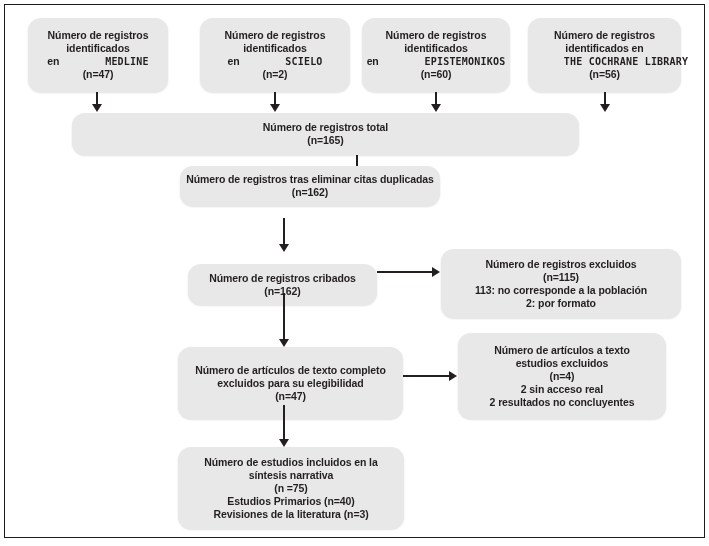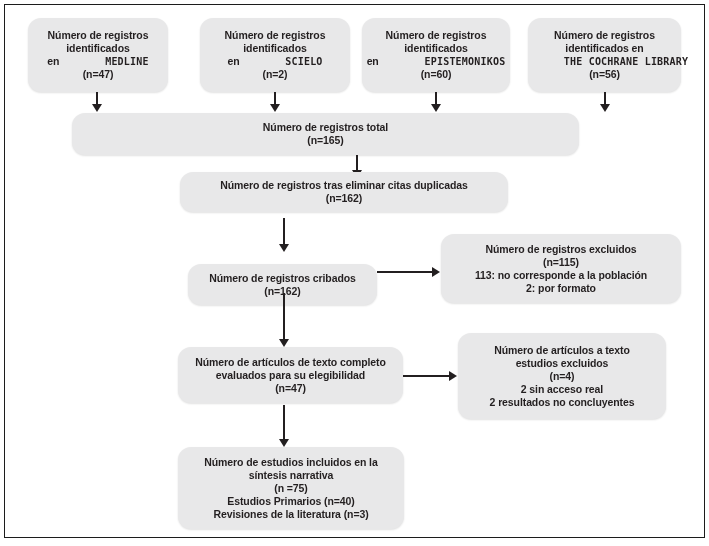--- a/index.html
+++ b/index.html
@@ -73,49 +73,49 @@
   <div class="head-down" style="left:600px;top:104px"></div>
 
   <div class="box" style="left:72px;top:113px;width:507px;height:42px">
     <div class="bl">Número de registros total</div>
     <div class="bl">(n=165)</div>
   </div>
 
   <div class="vline" style="left:356px;top:155px;height:15px"></div>
   <div class="head-down" style="left:352px;top:170px"></div>
 
-  <div class="box" style="left:180px;top:172px;width:328px;height:40px">
+  <div class="box" style="left:180px;top:166px;width:260px;height:40px">
     <div class="bl">Número de registros tras eliminar citas duplicadas</div>
     <div class="bl">(n=162)</div>
   </div>
 
   <div class="vline" style="left:283px;top:218px;height:26px"></div>
   <div class="head-down" style="left:279px;top:244px"></div>
 
   <div class="box" style="left:188px;top:264px;width:189px;height:41px">
     <div class="bl">Número de registros cribados</div>
     <div class="bl">(n=162)</div>
   </div>
 
   <div class="hline" style="left:377px;top:271px;width:55px"></div>
   <div class="head-right" style="left:432px;top:267px"></div>
 
-  <div class="box" style="left:441px;top:234px;width:240px;height:69px">
+  <div class="box" style="left:441px;top:249px;width:240px;height:69px">
     <div class="bl">Número de registros excluidos</div>
     <div class="bl">(n=115)</div>
     <div class="bl">113: no corresponde a la población</div>
     <div class="bl">2: por formato</div>
   </div>
 
   <div class="vline" style="left:283px;top:293px;height:46px"></div>
   <div class="head-down" style="left:279px;top:339px"></div>
 
-  <div class="box" style="left:178px;top:347px;width:225px;height:56px">
+  <div class="box" style="left:178px;top:347px;width:225px;height:72px">
     <div class="bl">Número de artículos de texto completo</div>
-    <div class="bl">evaluados para su elegibilidad</div>
+    <div class="bl">excluidos para su elegibilidad</div>
     <div class="bl">(n=47)</div>
   </div>
 
   <div class="hline" style="left:403px;top:375px;width:46px"></div>
   <div class="head-right" style="left:449px;top:371px"></div>
 
   <div class="box" style="left:458px;top:333px;width:208px;height:86px">
     <div class="bl">Número de artículos a texto</div>
     <div class="bl">estudios excluidos</div>
     <div class="bl">(n=4)</div>

